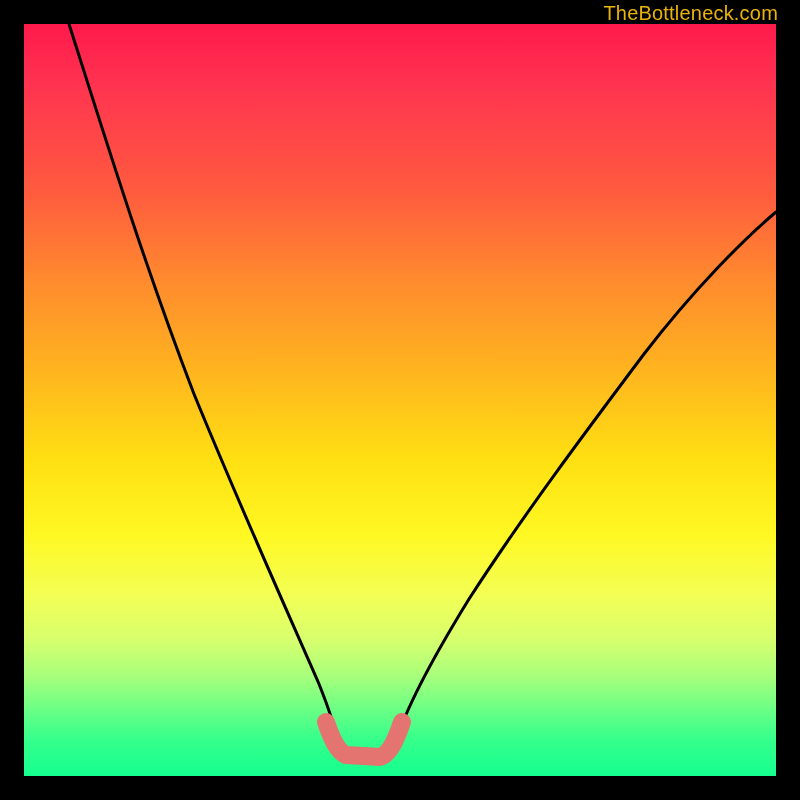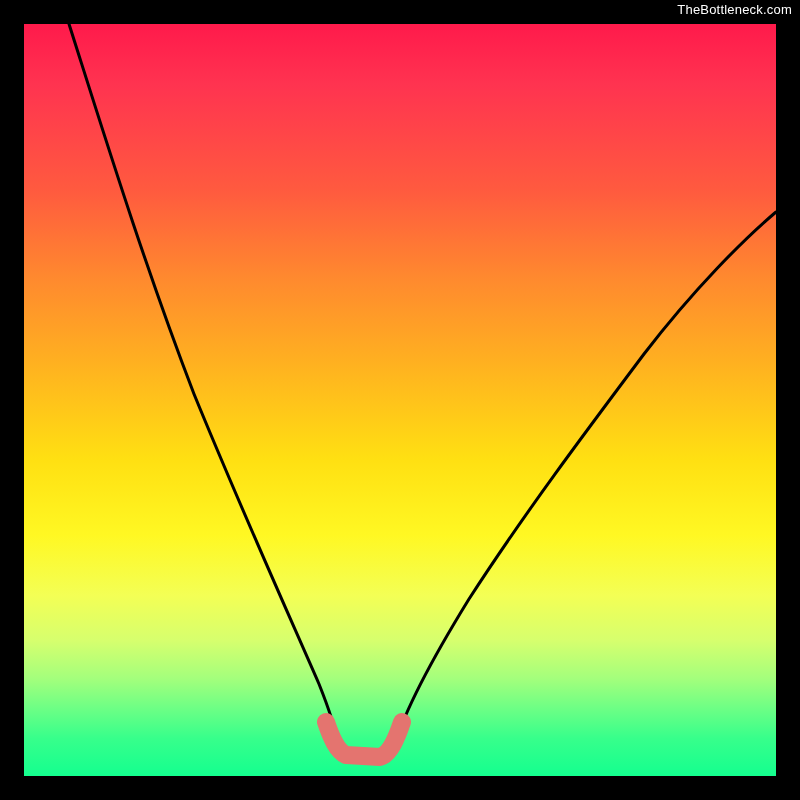--- a/index.html
+++ b/index.html
@@ -39,23 +39,23 @@
       #d6ff6e 82%,
       #a4ff7c 87%,
       #6dff85 91%,
       #37ff8b 95%,
       #14ff8f 100%
     );
   }
   .watermark {
     position: absolute;
     top: 2px;
-    right: 8px;
-    color: #ffffff;
-    font-size: 13px;
+    right: 22px;
+    color: #eab308;
+    font-size: 20px;
     letter-spacing: 0.2px;
     user-select: none;
   }
   svg.curves {
     position: absolute;
     left: 0;
     top: 0;
     width: 752px;
     height: 752px;
     overflow: visible;

